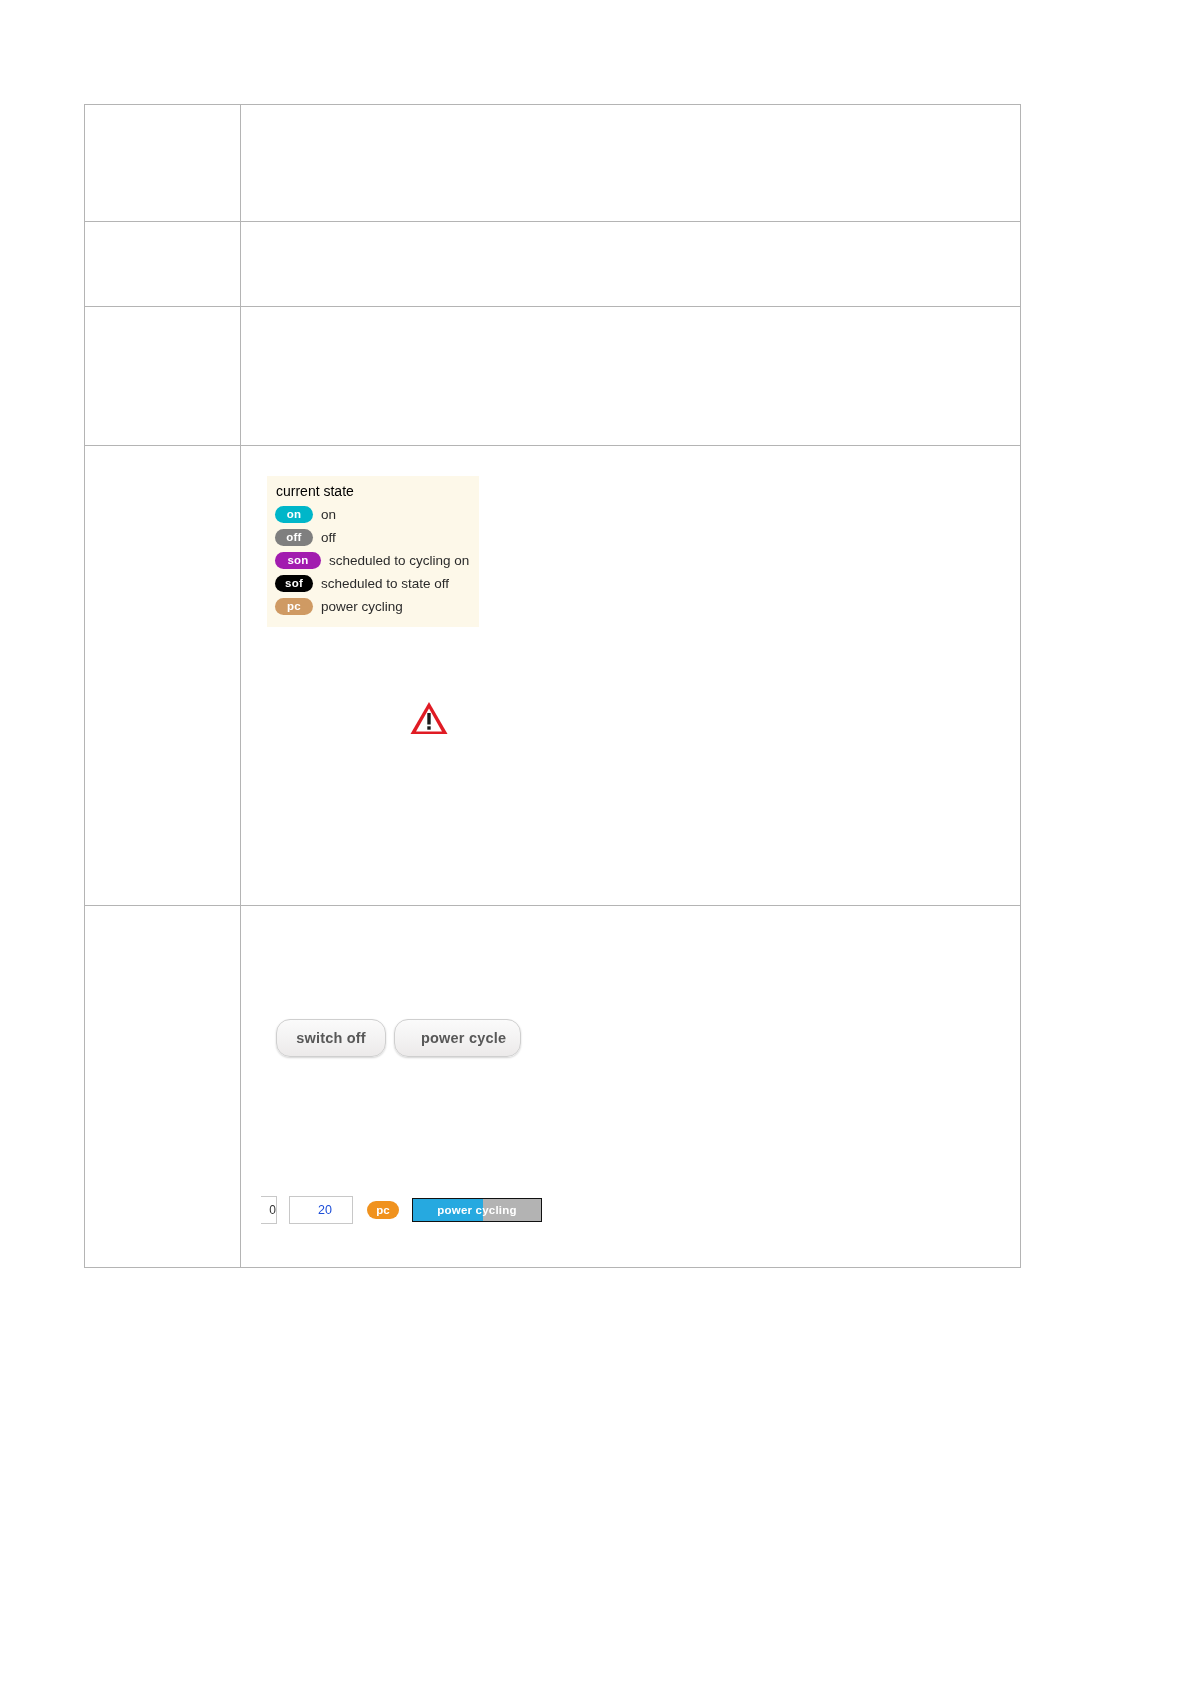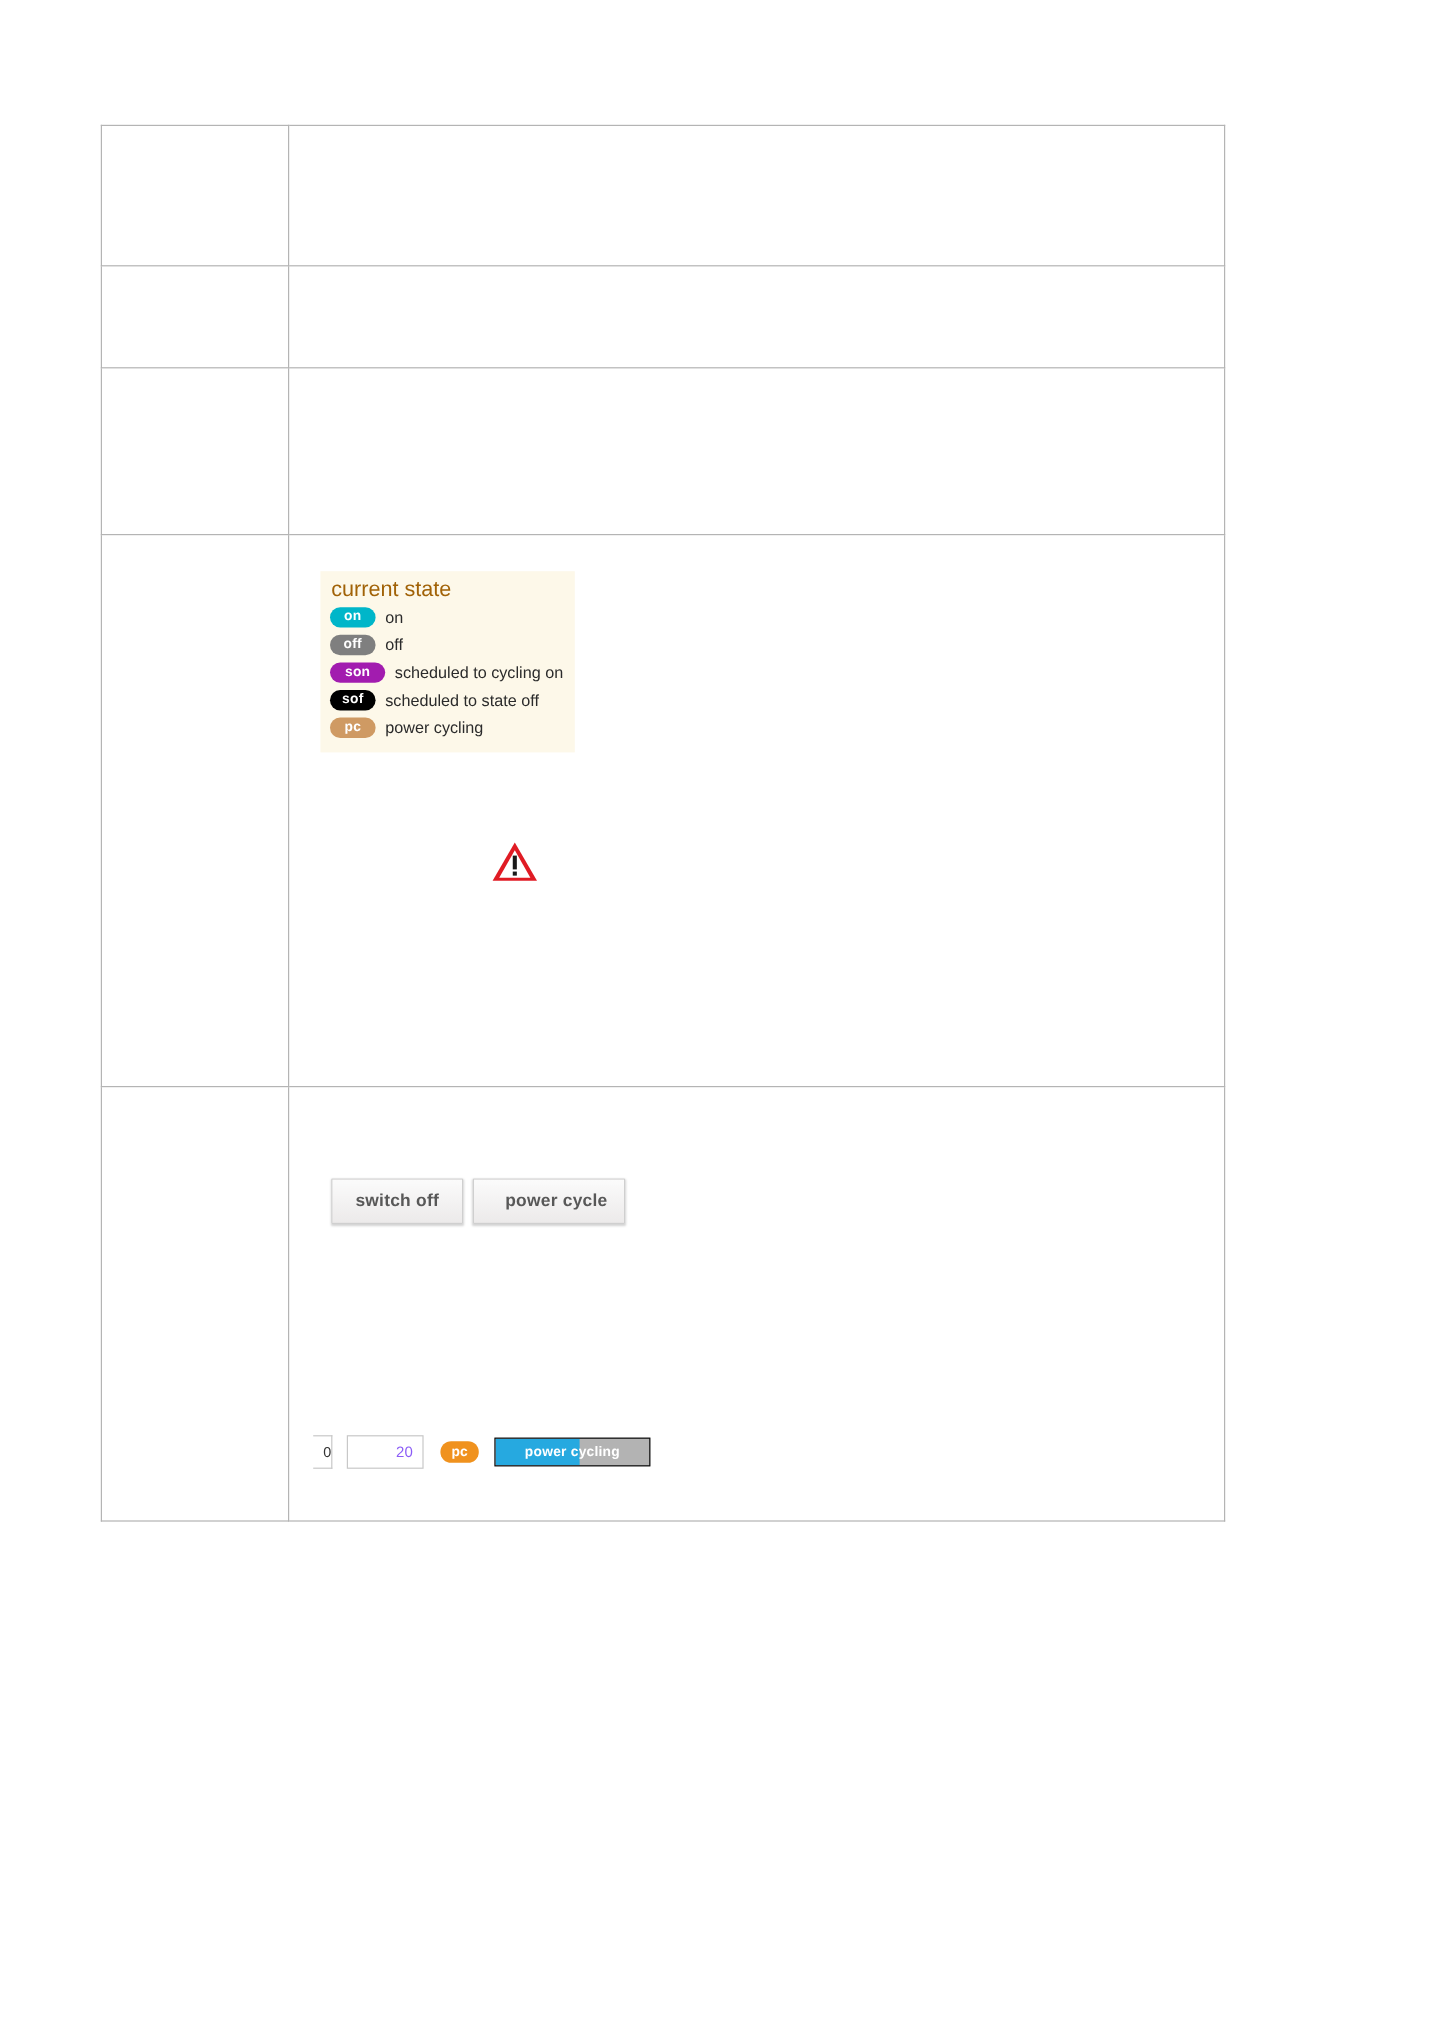--- a/index.html
+++ b/index.html
@@ -67,22 +67,22 @@
   .state-legend {
     position: absolute;
     left: 26px;
     top: 30px;
     width: 212px;
     background: #fdf8e9;
     padding: 6px 8px 9px 8px;
     box-sizing: border-box;
   }
   .legend-title {
-    font-size: 18px;
-    color: #a16207;
+    font-size: 14px;
+    color: #000000;
     line-height: 18px;
     margin: 0 0 3px 1px;
     white-space: nowrap;
   }
   .legend-row {
     display: flex;
     align-items: center;
     height: 23px;
     white-space: nowrap;
   }
@@ -123,31 +123,32 @@
     left: 35px;
     top: 76px;
     display: flex;
     align-items: flex-start;
   }
   .ui-button {
     min-width: 110px;
     height: 38px;
     background: linear-gradient(#fbfbfb, #eceaea);
     border: 1px solid #cfcfcf;
-    border-radius: 1px;
+    border-radius: 14px;
     box-shadow: 0 1px 2px rgba(0,0,0,0.18);
     color: #585858;
     font-size: 14.5px;
     font-weight: bold;
     display: flex;
     align-items: center;
     justify-content: center;
     padding: 0 14px;
     box-sizing: border-box;
     letter-spacing: 0.2px;
+    margin-top: 37px;
   }
   .ui-button + .ui-button { margin-left: 8px; padding-left: 26px; }
 
   
   .progress-figure {
     position: absolute;
     left: 20px;
     top: 285px;
     display: flex;
     align-items: center;
@@ -167,24 +168,24 @@
     text-align: right;
     overflow: hidden;
   }
   .num-field {
     width: 64px;
     height: 28px;
     border: 1px solid #c8c8c8;
     box-sizing: border-box;
     background: #ffffff;
     font-size: 12.5px;
-    color: #8b5cf6;
+    color: #1d4ed8;
     line-height: 26px;
     text-align: right;
-    padding-right: 8px;
+    padding-right: 20px;
     margin-left: 12px;
   }
   .pc-chip {
     margin-left: 14px;
     background: #f0921e;
     border-radius: 11px;
     color: #ffffff;
     font-size: 11.5px;
     font-weight: bold;
     height: 18px;

